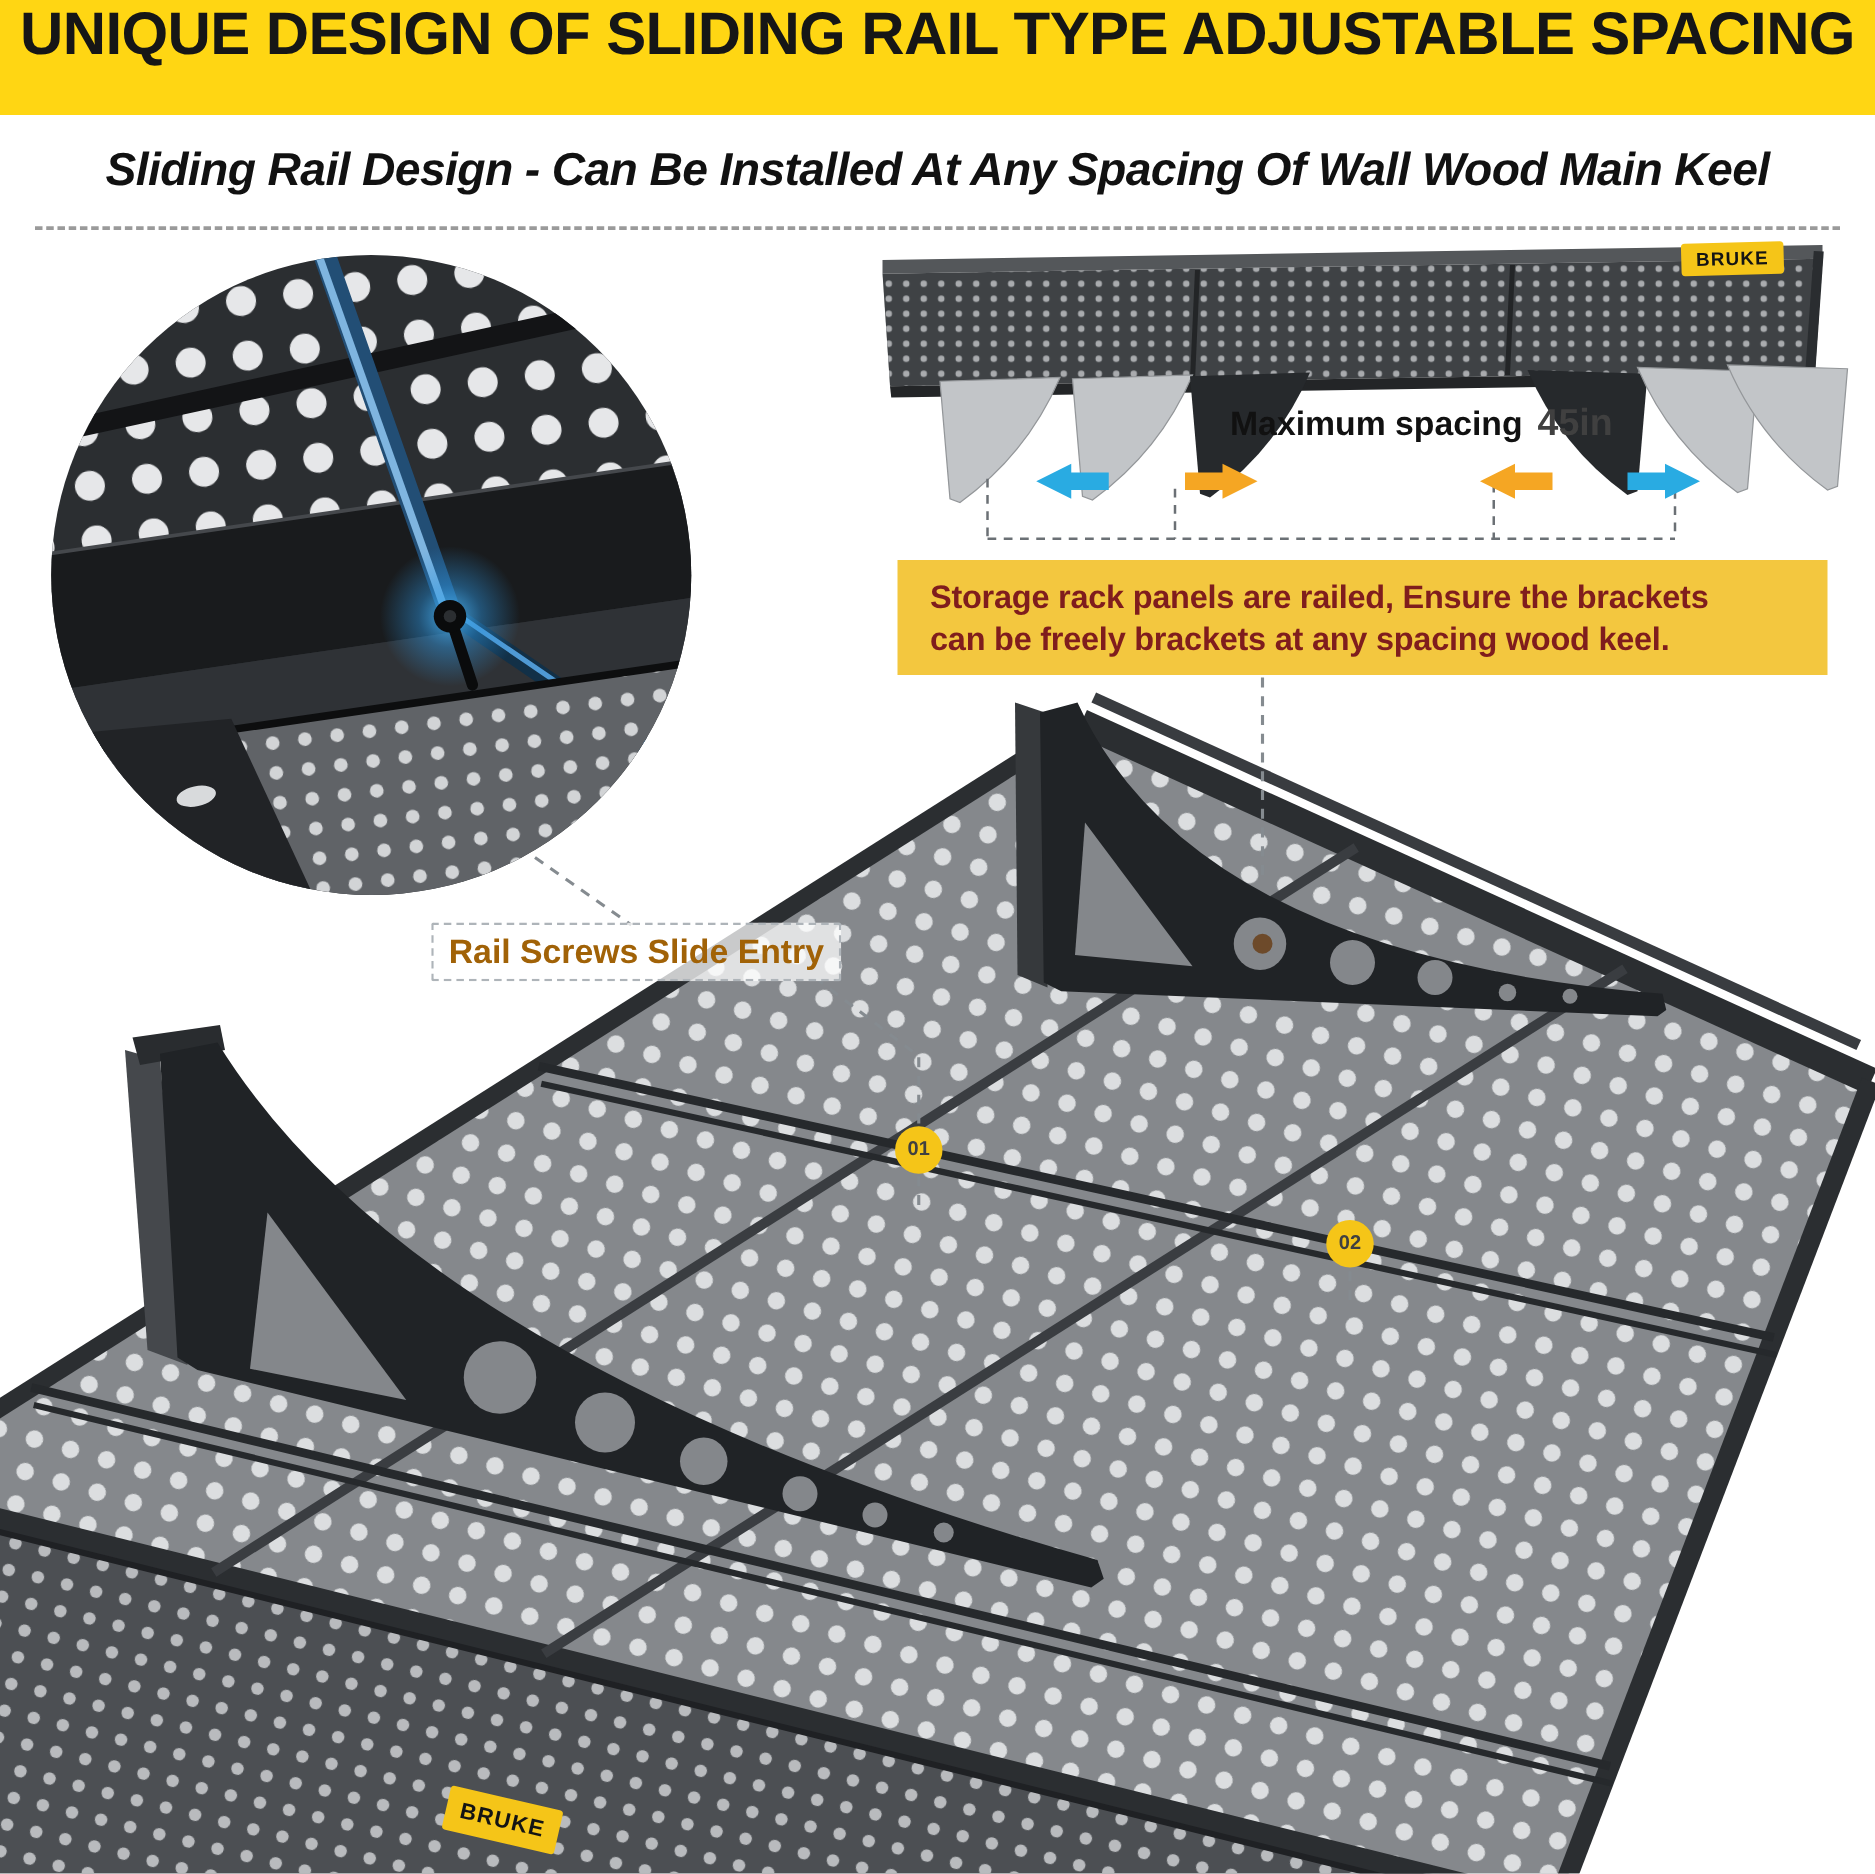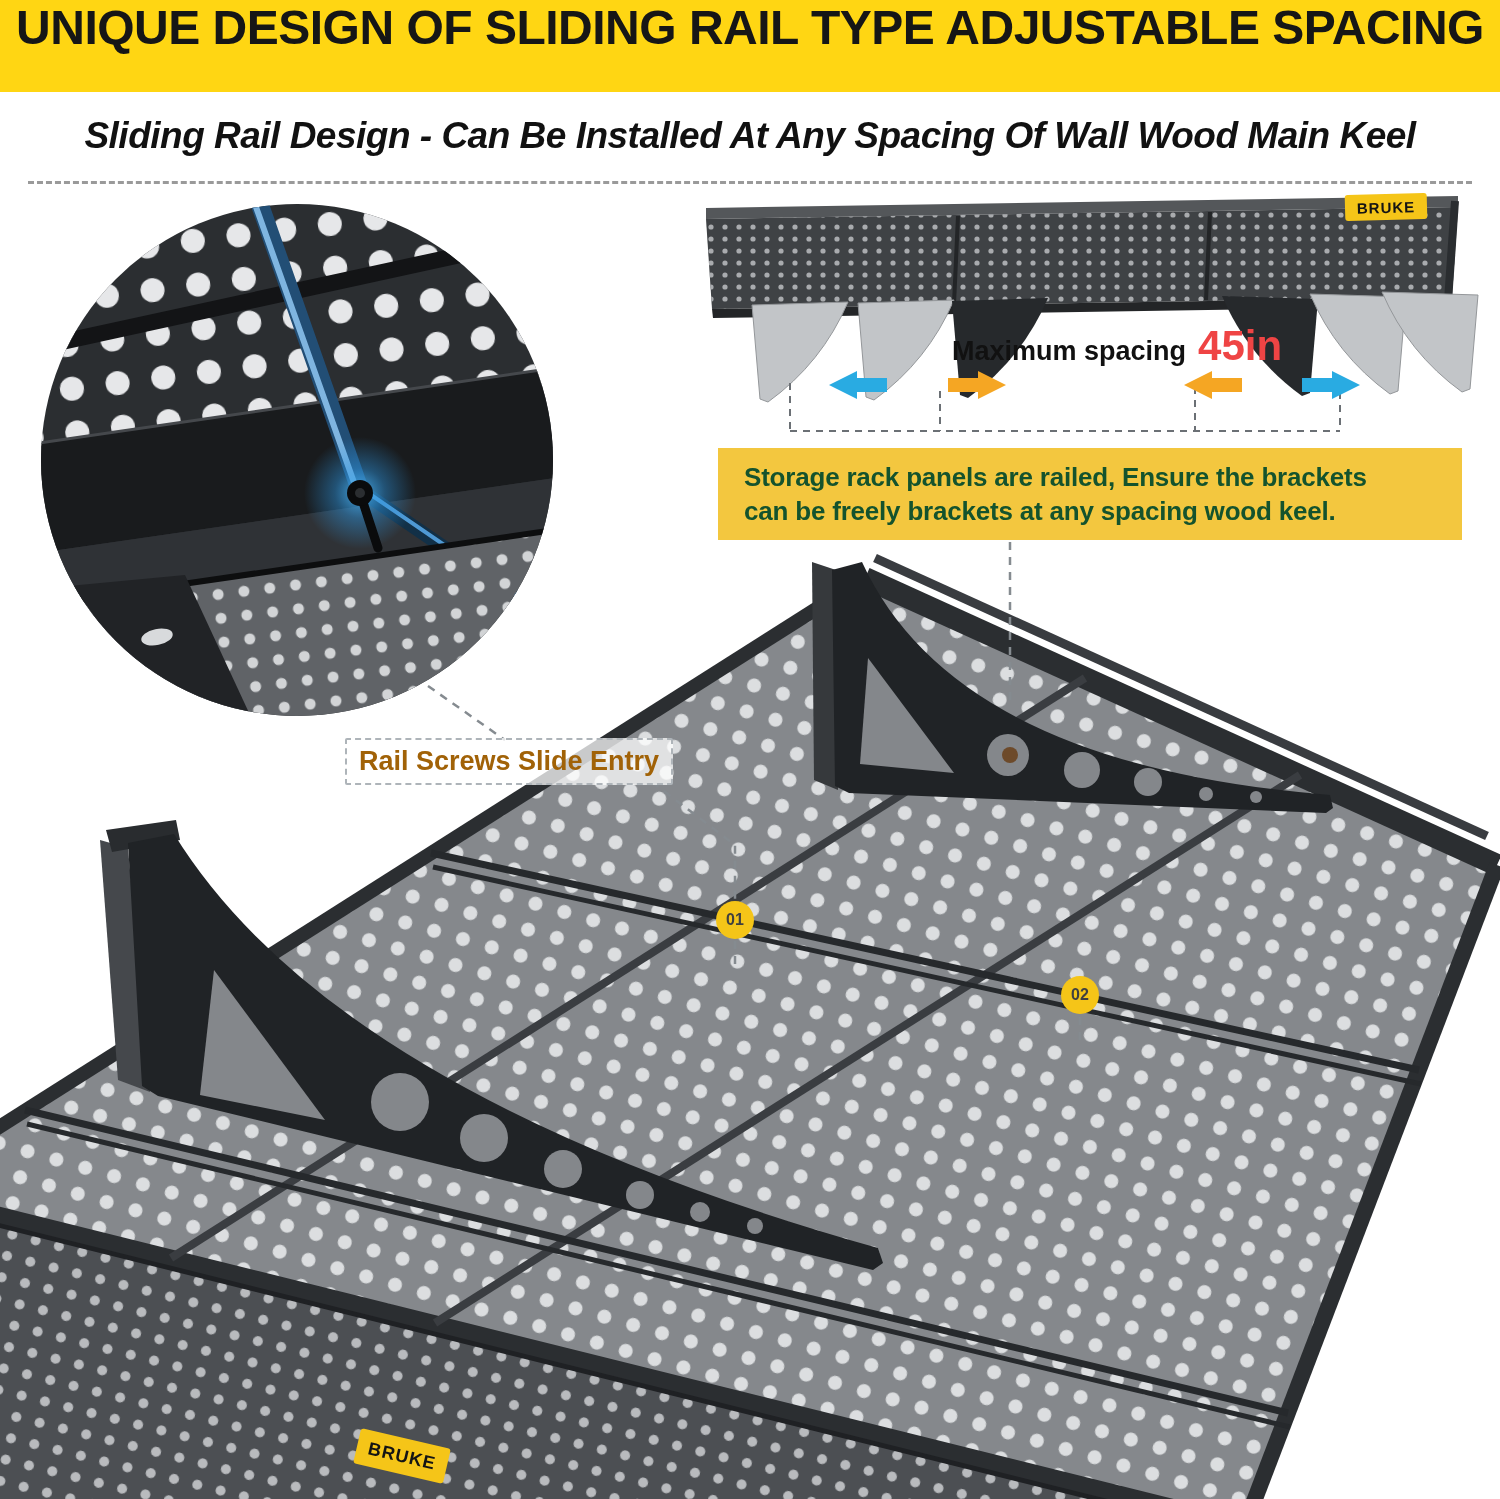--- a/index.html
+++ b/index.html
@@ -12,28 +12,28 @@
   
   .banner{left:0;top:0;width:1500px;height:92px;background:#FFD613;
     display:flex;align-items:flex-start;justify-content:center;}
   .banner-title{font-size:48px;font-weight:800;letter-spacing:-0.5px;white-space:nowrap;color:#161616;}
   .subtitle{left:0;top:92px;width:1500px;height:88px;display:flex;align-items:center;justify-content:center;}
   .subtitle-text{font-size:37px;font-weight:700;letter-spacing:-0.5px;white-space:nowrap;color:#111;font-style:italic;}
   .divider{left:28px;top:181px;width:1444px;height:0;border-top:3px dashed #9a9a9a;}
   
   .info-box{left:718px;top:448px;width:744px;height:92px;background:#F3C73F;
     display:flex;flex-direction:column;justify-content:center;padding-left:26px;box-sizing:border-box;}
-  .info-line{font-size:26px;font-weight:700;line-height:1.32;color:#14532d;letter-spacing:-0.2px;white-space:nowrap;}
+  .info-line{font-size:26px;font-weight:700;line-height:1.32;color:#7f1d1d;letter-spacing:-0.2px;white-space:nowrap;}
   
   .callout{left:345px;top:738px;padding:6px 12px;border:2px dashed #aeb4b9;border-radius:2px;
     font-size:27px;font-weight:700;color:#a16207;background:rgba(255,255,255,0.75);white-space:nowrap;z-index:6;}
   
   .spacing{left:952px;top:322px;display:flex;align-items:baseline;gap:12px;z-index:6;}
-  .spacing-label{font-size:27px;font-weight:700;color:#111;white-space:nowrap;}
-  .spacing-value{font-size:42px;font-weight:800;color:#ef4444;white-space:nowrap;}
+  .spacing-label{font-size:27px;font-weight:700;color:#111;white-space:nowrap;margin-left:32px;}
+  .spacing-value{font-size:30px;font-weight:800;color:#404040;white-space:nowrap;}
   
   .brand-tag{background:#F5C518;color:#141414;font-weight:700;display:flex;align-items:center;justify-content:center;
     border-radius:3px;z-index:6;letter-spacing:1px;}
   .brand-top{left:1345px;top:194px;width:82px;height:26px;font-size:15px;transform:rotate(-1.5deg);}
   .brand-bottom{left:356px;top:1438px;width:92px;height:36px;font-size:18px;transform:rotate(13deg);}
   
   .badge{width:38px;height:38px;border-radius:50%;background:#F5C518;color:#404040;
     display:flex;align-items:center;justify-content:center;font-size:16px;font-weight:700;z-index:6;}
   .badge1{left:716px;top:901px;}
   .badge2{left:1061px;top:976px;}

